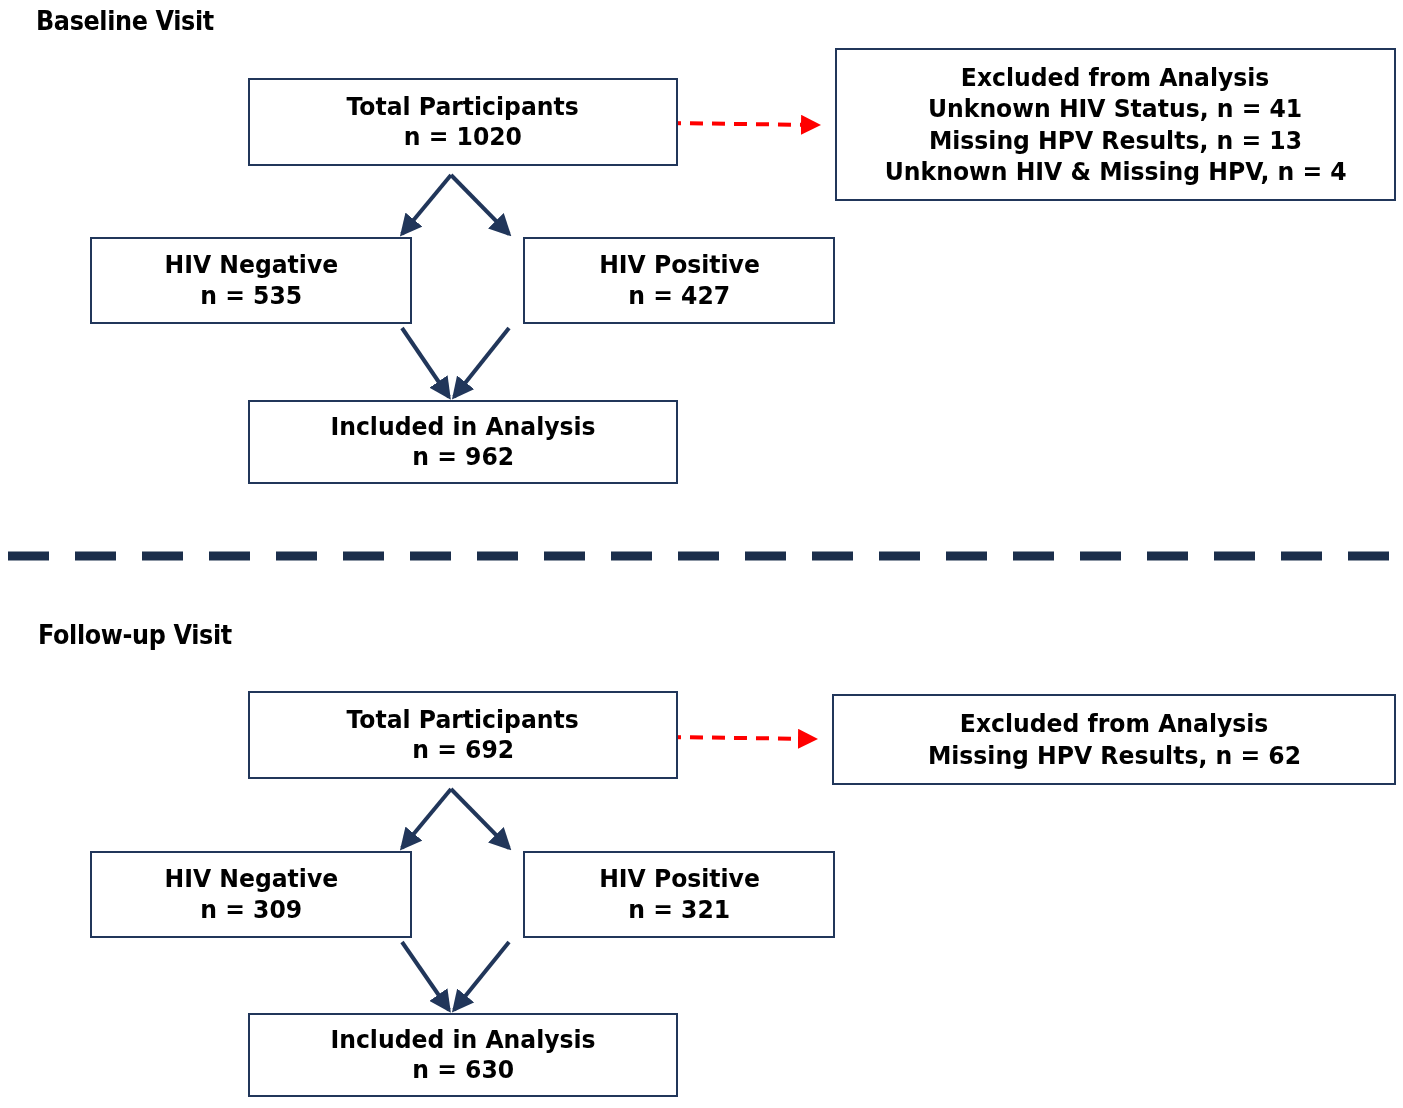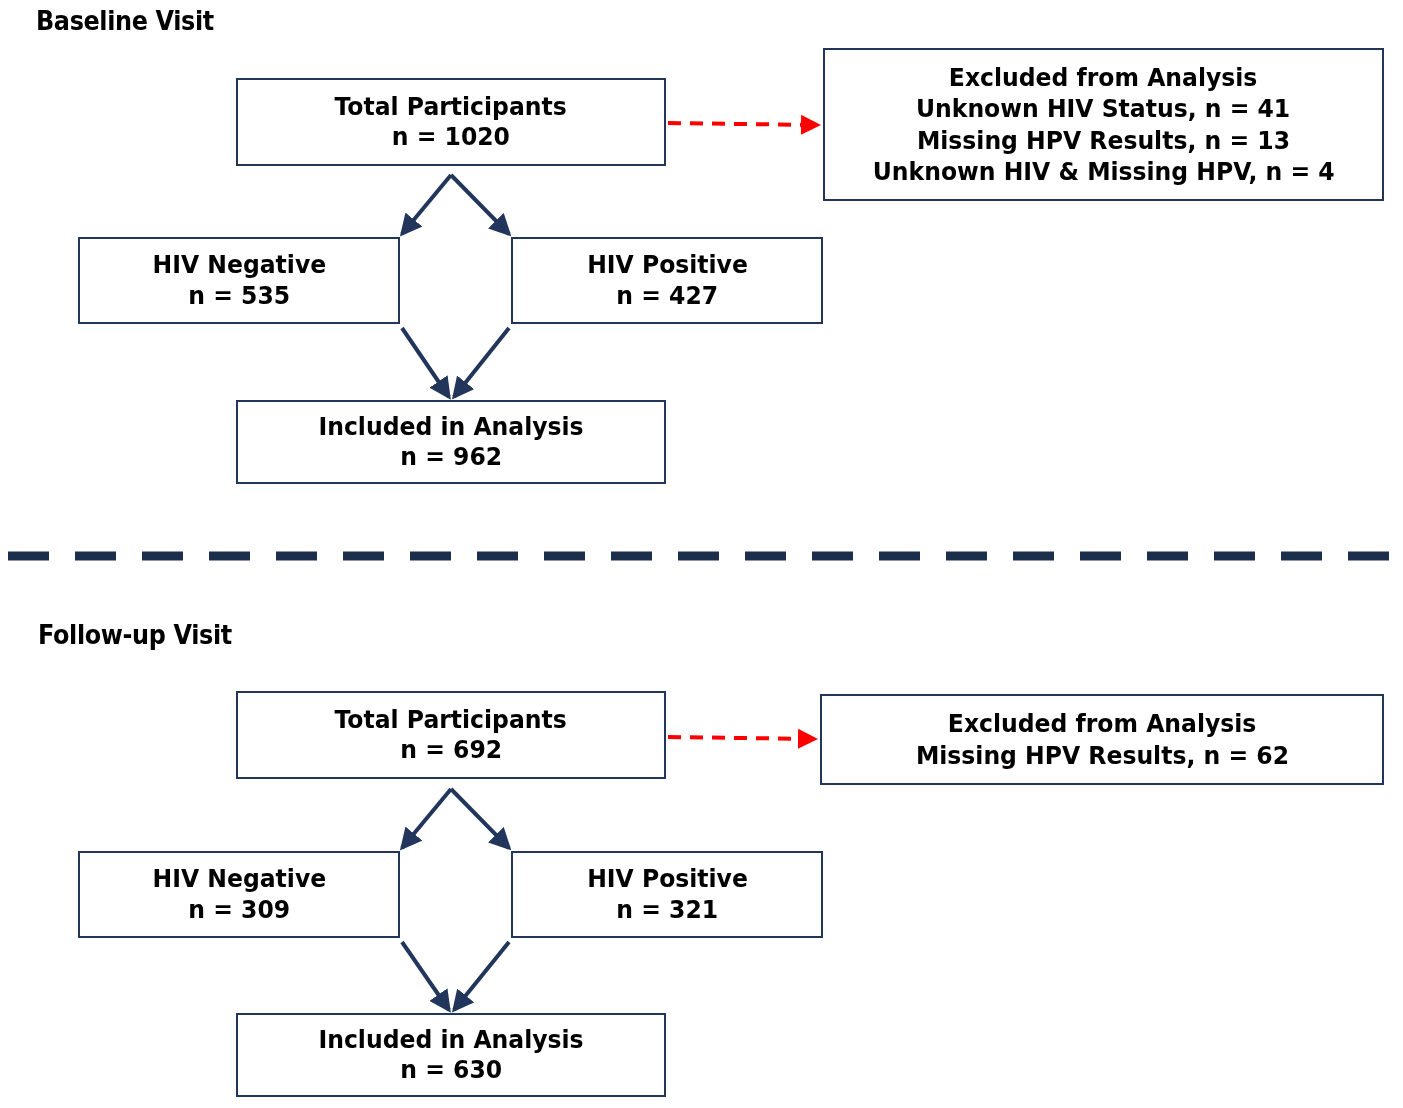--- a/index.html
+++ b/index.html
@@ -45,20 +45,21 @@
   .flow-box {
     position: absolute;
     box-sizing: border-box;
     border: 2px solid #21365a;
     background: #ffffff;
     display: flex;
     flex-direction: column;
     align-items: center;
     justify-content: center;
     text-align: center;
+    margin-left: 12px;
   }
 
   .flow-box .line {
     font-family: "DejaVu Sans", "Liberation Sans", sans-serif;
     font-weight: bold;
     font-size: 25px;
     color: #000000;
     line-height: 1.22;
     white-space: nowrap;
     transform: scaleX(0.94);

